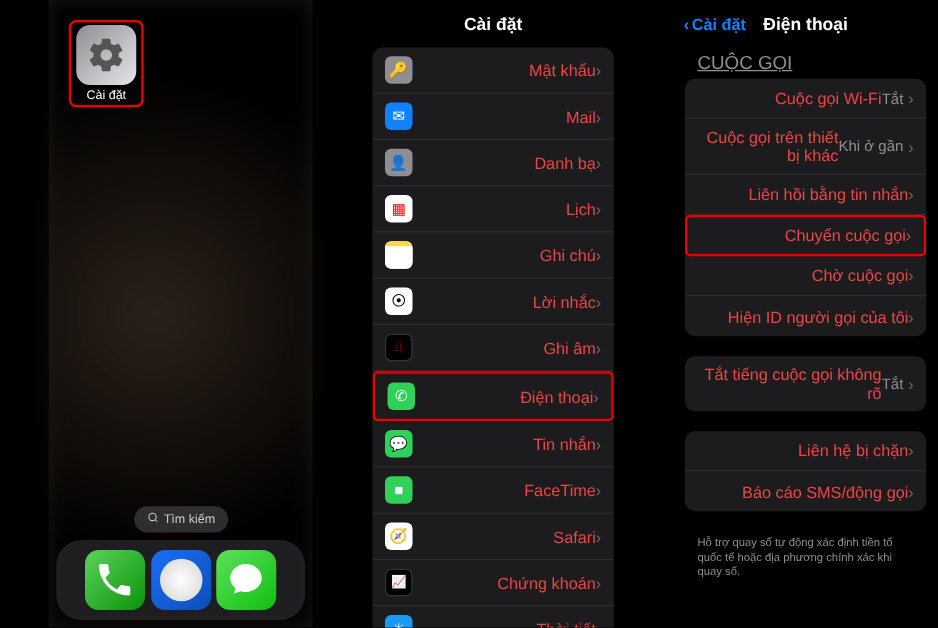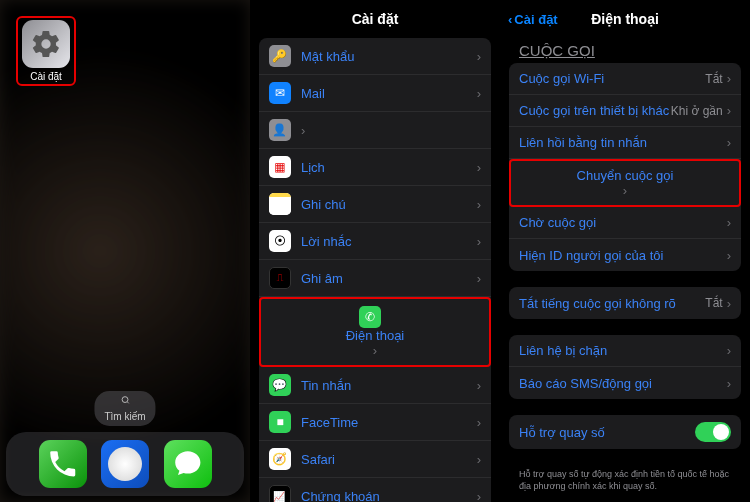--- a/index.html
+++ b/index.html
@@ -9,20 +9,21 @@
       background: #000;
       display: flex;
       font-family: -apple-system, BlinkMacSystemFont, 'Segoe UI', sans-serif;
       overflow: hidden;
     }
     .panel {
       height: 502px;
       background: #000;
       position: relative;
       color: #fff;
+      margin-left: 39px;
     }
     .panel-1 { width: 250px; background: #1a1612; }
     .panel-2 { width: 250px; }
     .panel-3 { width: 250px; }
 
     
     .home-icon-wrap {
       position: absolute;
       top: 16px;
       left: 16px;
@@ -53,21 +54,20 @@
       transform: translateX(-50%);
       bottom: 76px;
       background: rgba(120,120,128,0.36);
       border-radius: 15px;
       padding: 4px 10px;
       font-size: 10px;
       color: #ccc;
       display: flex;
       align-items: center;
       gap: 4px;
-      flex-direction: column;
     }
     .dock {
       position: absolute;
       bottom: 6px;
       left: 6px;
       right: 6px;
       height: 64px;
       background: rgba(120,120,128,0.25);
       border-radius: 20px;
       display: flex;
@@ -133,36 +133,35 @@
       height: 22px;
       border-radius: 5px;
       margin-right: 10px;
       flex-shrink: 0;
       display: flex;
       align-items: center;
       justify-content: center;
       font-size: 12px;
       color: #fff;
     }
-    .row-label { flex: 1; color: #3b82f6; }
+    .row-label { flex: 1; color: #ef4444; text-align: right; }
     .row-value { color: #8e8e93; font-size: 12px; margin-right: 4px; }
     .chevron { color: #6b6b6f; font-size: 13px; }
     .section-header {
       font-size: 15px;
       color: #8e8e93;
       padding: 4px 10px;
       text-transform: uppercase;
       text-decoration: underline;
     }
     .highlighted {
       border: 2px solid #e60000;
       border-radius: 4px;
       position: relative;
       z-index: 2;
-      flex-direction: column;
     }
     .toggle {
       width: 36px;
       height: 20px;
       background: #30d158;
       border-radius: 10px;
       position: relative;
     }
     .toggle::after {
       content: '';
@@ -238,20 +237,21 @@
         <div class="row-label">Mật khẩu</div>
         <div class="chevron">›</div>
       </div>
       <div class="row">
         <div class="row-icon ic-mail">✉</div>
         <div class="row-label">Mail</div>
         <div class="chevron">›</div>
       </div>
       <div class="row">
         <div class="row-icon ic-contacts">👤</div>
+        <div class="row-label">Danh bạ</div>
         <div class="chevron">›</div>
       </div>
       <div class="row">
         <div class="row-icon ic-cal">▦</div>
         <div class="row-label">Lịch</div>
         <div class="chevron">›</div>
       </div>
       <div class="row">
         <div class="row-icon ic-notes">
             <div class="notes-glyph"></div>
@@ -359,21 +359,15 @@
       <div class="row">
         <div class="row-label">Liên hệ bị chặn</div>
         <div class="chevron">›</div>
       </div>
       <div class="row">
         <div class="row-label">Báo cáo SMS/động gọi</div>
         <div class="chevron">›</div>
       </div>
     </div>
 
-    <div class="section">
-      <div class="row">
-        <div class="row-label">Hỗ trợ quay số</div>
-        <div class="toggle"></div>
-      </div>
-    </div>
     <div class="footer-note">Hỗ trợ quay số tự động xác định tiền tố quốc tế hoặc địa phương chính xác khi quay số.</div>
   </div>
 </div>
 
 </body></html>

